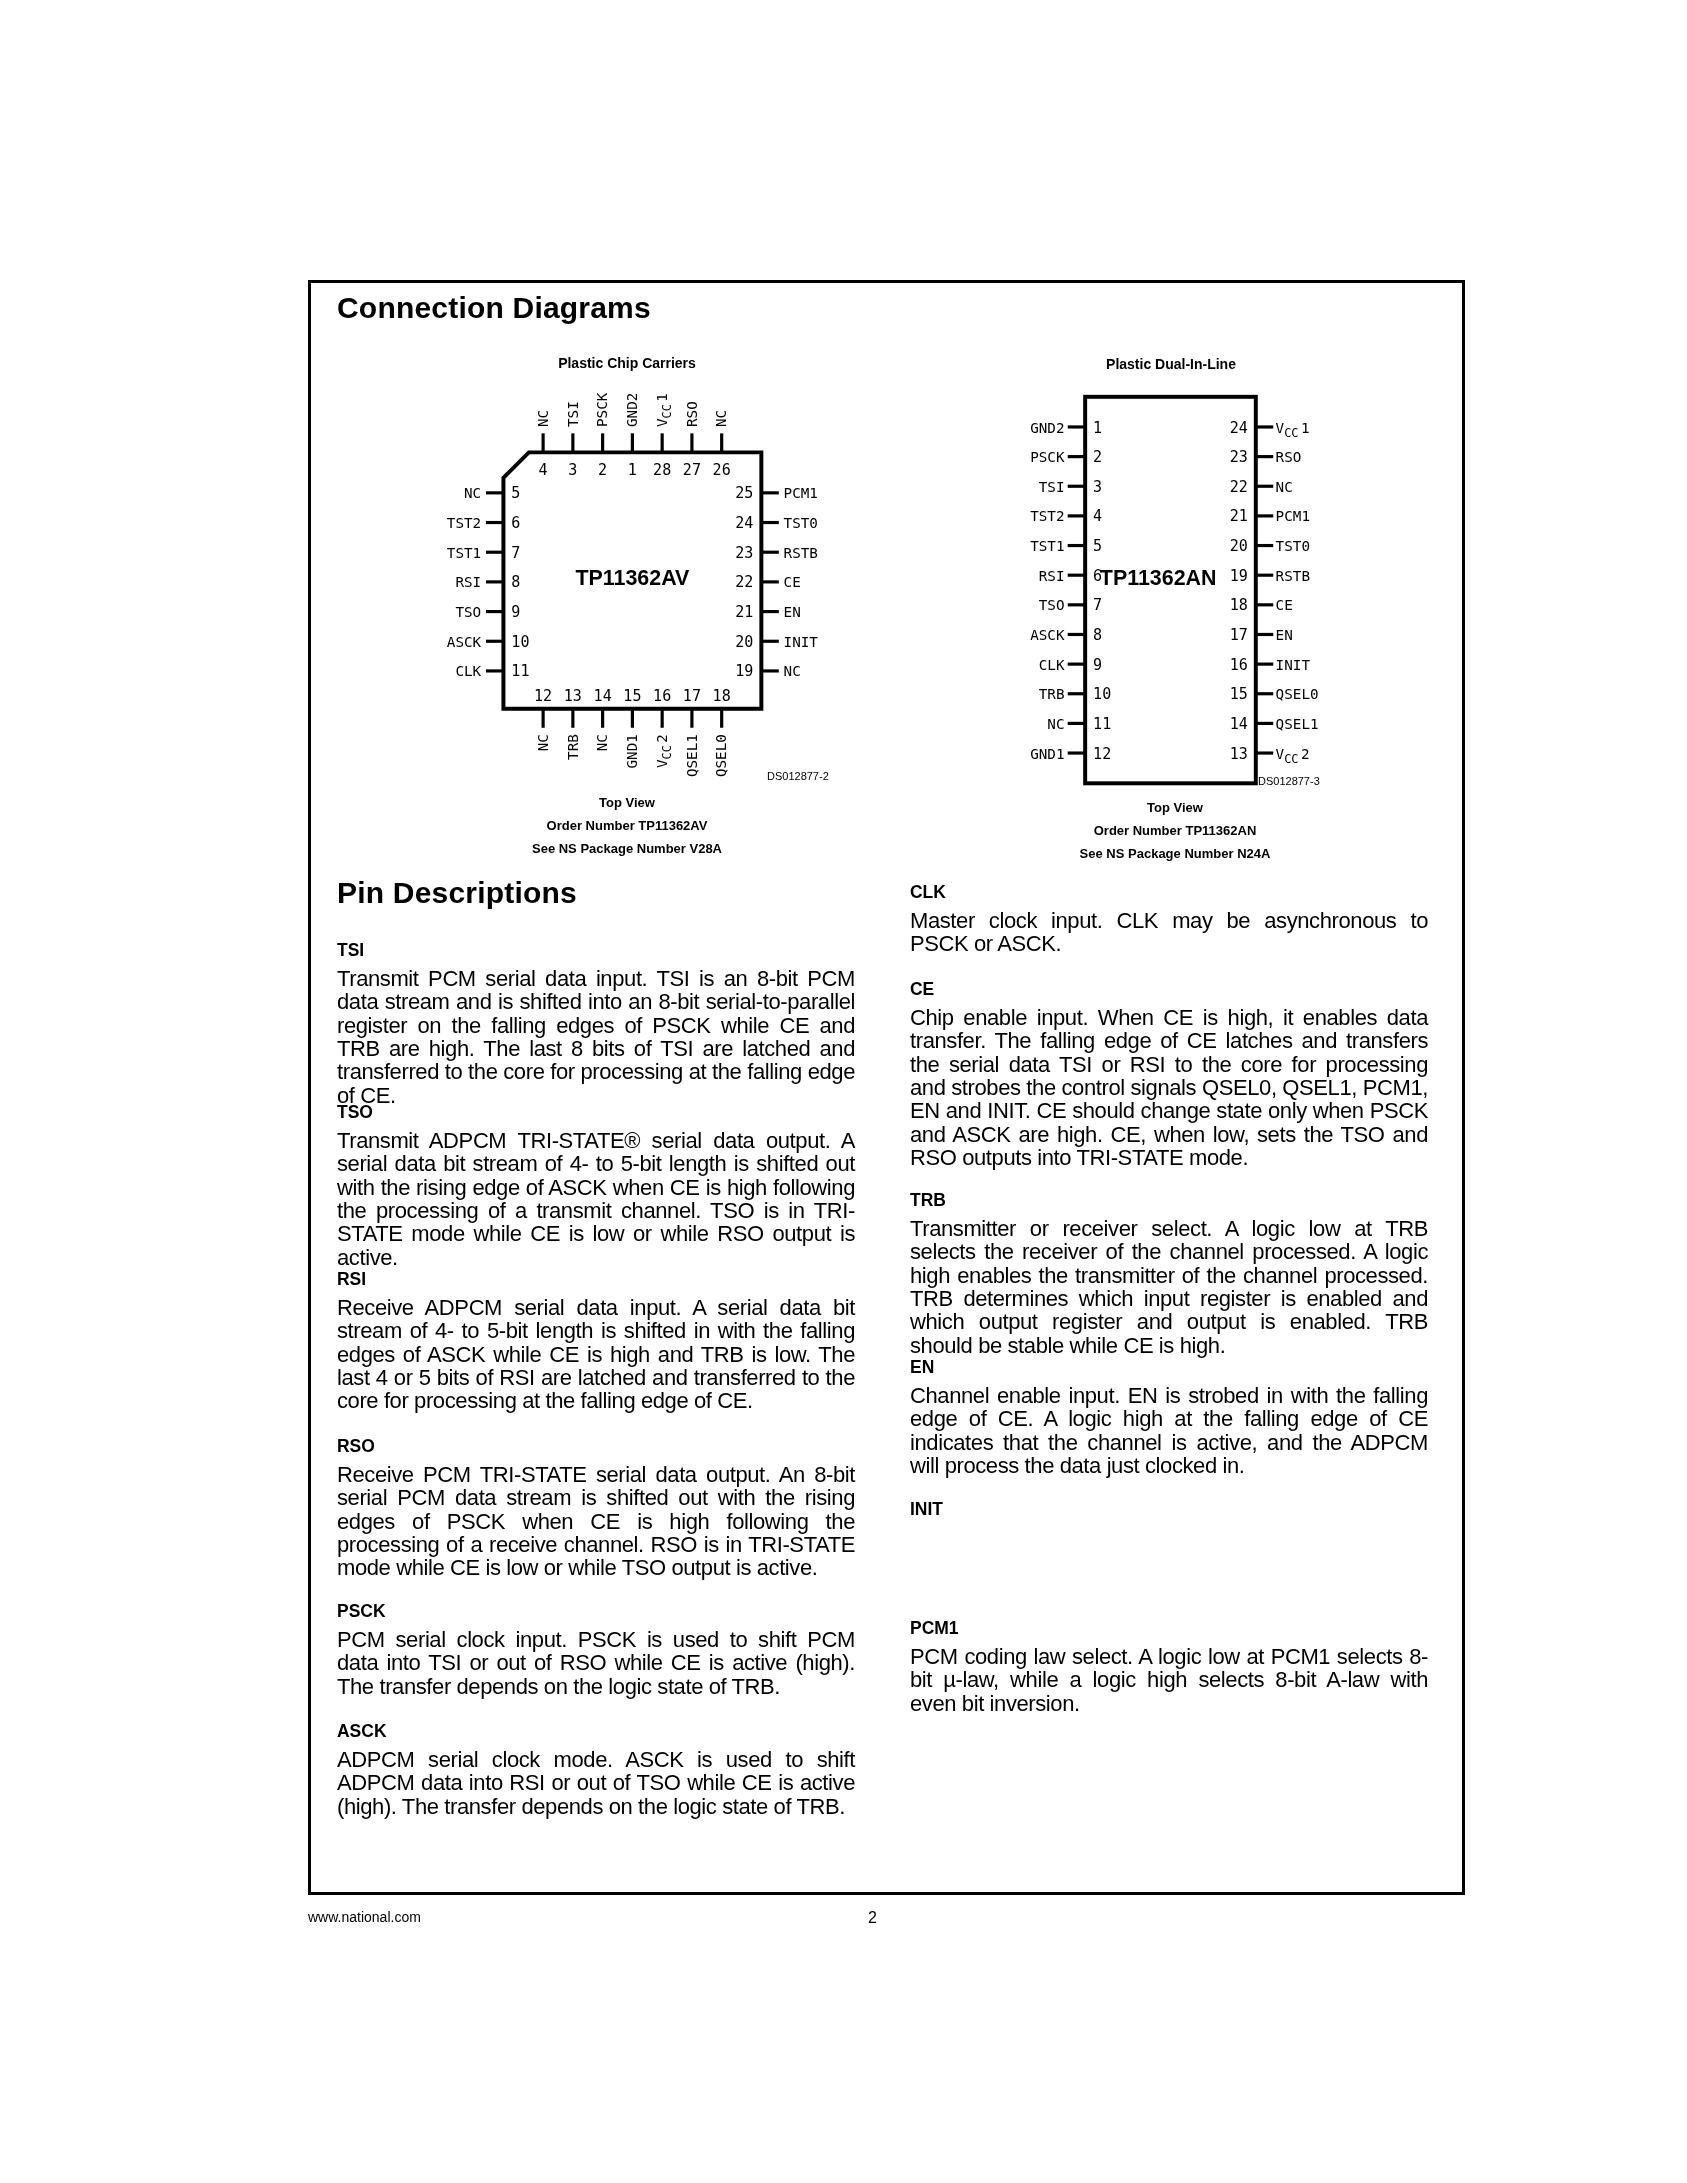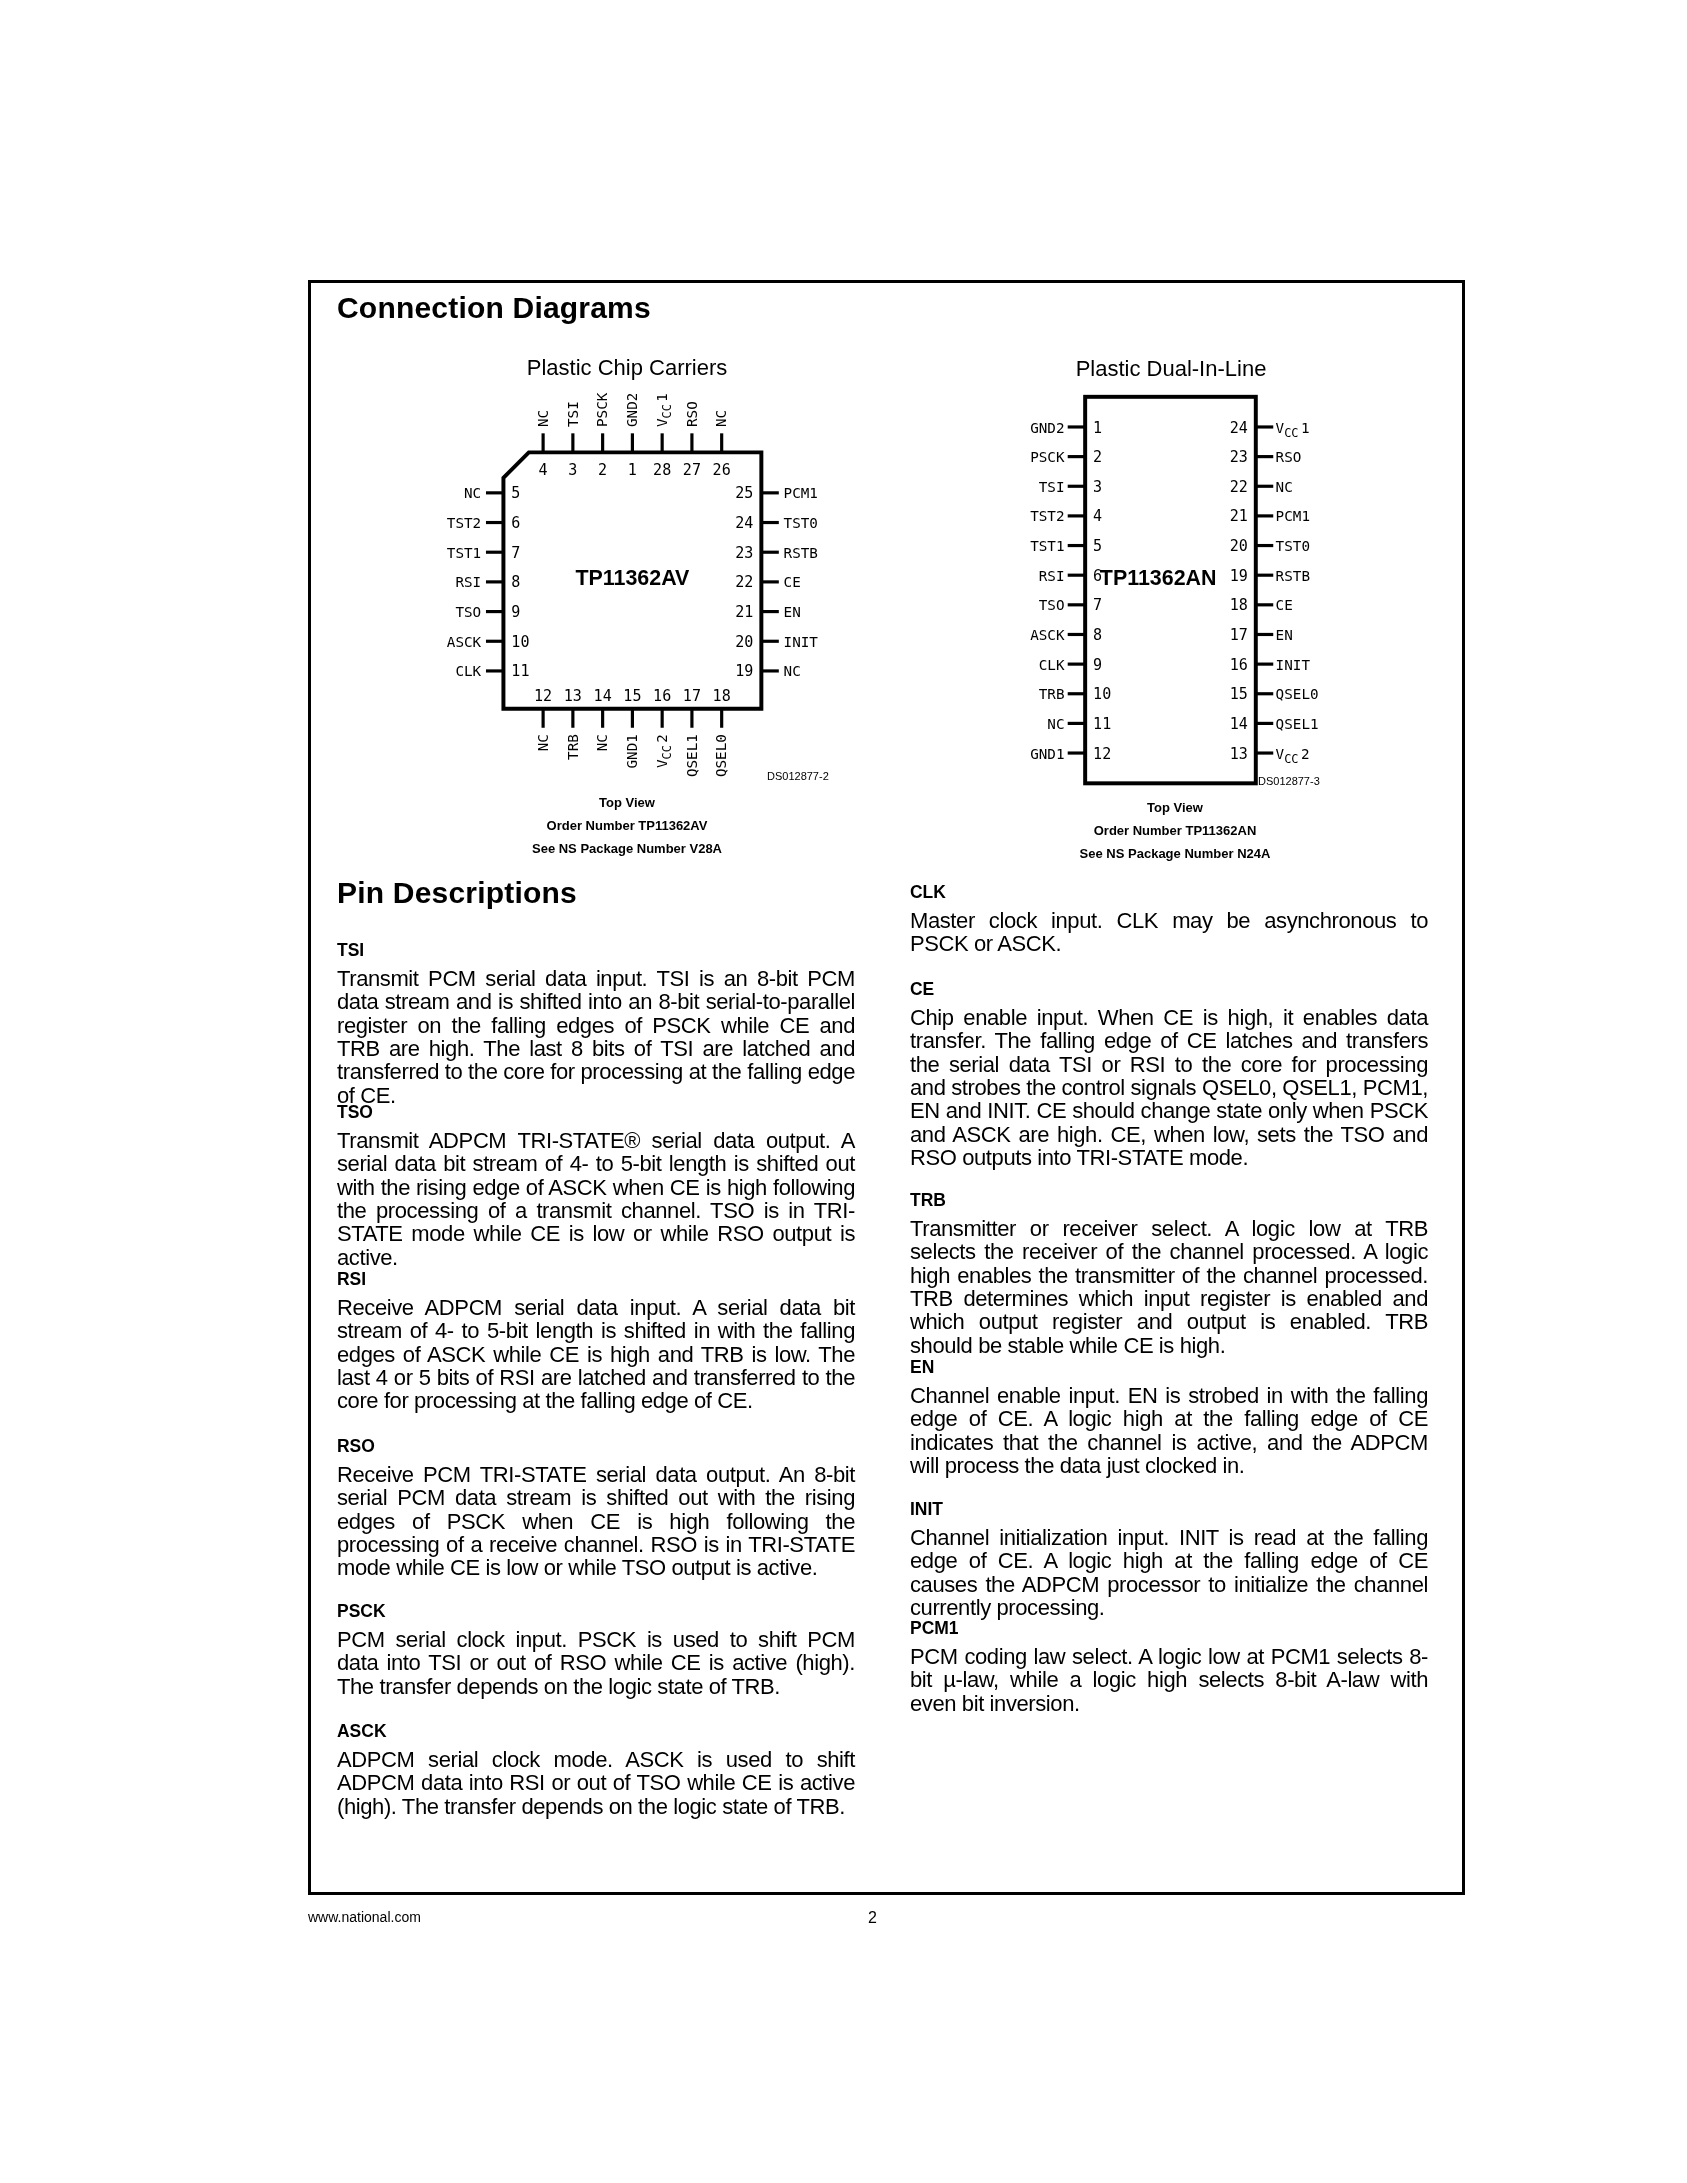--- a/index.html
+++ b/index.html
@@ -1,20 +1,20 @@
 <!DOCTYPE html>
 <html style="font-size:12.7px"><head>
 <meta charset="utf-8">
 <style>
   html, body { margin: 0; padding: 0; background: #ffffff; }
   body { width: 1687px; height: 2183px; position: relative; overflow: hidden; color: #000; font-family: "Liberation Sans", sans-serif; }
   .frame { position: absolute; left: 308px; top: 280px; width: 1151px; height: 1609px; border: 3.2px solid #000; box-sizing: content-box; }
   .h1 { position: absolute; font-weight: bold; font-size: 30px; letter-spacing: 0.2px; white-space: nowrap; }
   .caption { position: absolute; font-weight: bold; font-size: 13px; text-align: center; line-height: 23px; white-space: nowrap; transform: translateX(-50%); }
-  .pkg-title { position: absolute; font-weight: normal; font-size: 22px; white-space: nowrap; transform: translateX(-50%); }
+  .pkg-title { position: absolute; font-weight: bold; font-size: 14px; white-space: nowrap; transform: translateX(-50%); }
   .dsnum { position: absolute; font-size: 11px; font-family: "Liberation Sans", sans-serif; white-space: nowrap; margin-left: 18px; }
   svg.diagram { position: absolute; left: 0; top: 0; overflow: visible; }
   .pin-lbl { font-family: "DejaVu Sans Mono", monospace; font-size: 18px; fill: #000; }
   .pin-num { font-family: "DejaVu Sans Mono", monospace; font-size: 19px; fill: #000; }
   .chip-name { font-family: "Liberation Sans", sans-serif; font-weight: bold; font-size: 27px; fill: #000; }
   .pin-desc { position: absolute; width: 518px; }
   .pin-desc h3 { margin: 0; font-size: 19px; font-weight: bold; line-height: 24px; transform: scaleX(0.92); transform-origin: left; }
   .pin-desc p { margin: 4.8px 0 0 0; font-size: 22px; line-height: 23.4px; text-align: justify; letter-spacing: -0.4px; word-spacing: 0px; }
   .footer-left { position: absolute; left: 308px; top: 1909px; font-size: 14px; }
   .footer-page { position: absolute; left: 868px; top: 1909px; font-size: 16px; }
@@ -244,21 +244,20 @@
 <div class="pin-desc" style="left:910px; top:1188px;">
   <h3>TRB</h3>
   <p>Transmitter or receiver select. A logic low at TRB selects the receiver of the channel processed. A logic high enables the transmitter of the channel processed. TRB determines which input register is enabled and which output register and out­put is enabled. TRB should be stable while CE is high.</p>
 </div>
 <div class="pin-desc" style="left:910px; top:1355px;">
   <h3>EN</h3>
   <p>Channel enable input. EN is strobed in with the falling edge of CE. A logic high at the falling edge of CE indicates that the channel is active, and the ADPCM will process the data just clocked in.</p>
 </div>
 <div class="pin-desc" style="left:910px; top:1497px;">
   <h3>INIT</h3>
-  <p>Channel initialization input. INIT is read at the falling edge of CE. A logic high at the falling edge of CE causes the ADPCM processor to initialize the channel currently processing.</p>
 </div>
 <div class="pin-desc" style="left:910px; top:1616px;">
   <h3>PCM1</h3>
   <p>PCM coding law select. A logic low at PCM1 selects 8-bit µ-law, while a logic high selects 8-bit A-law with even bit in­version.</p>
 </div>
 
 <div class="footer-left">www.national.com</div>
 <div class="footer-page">2</div>
 
 

